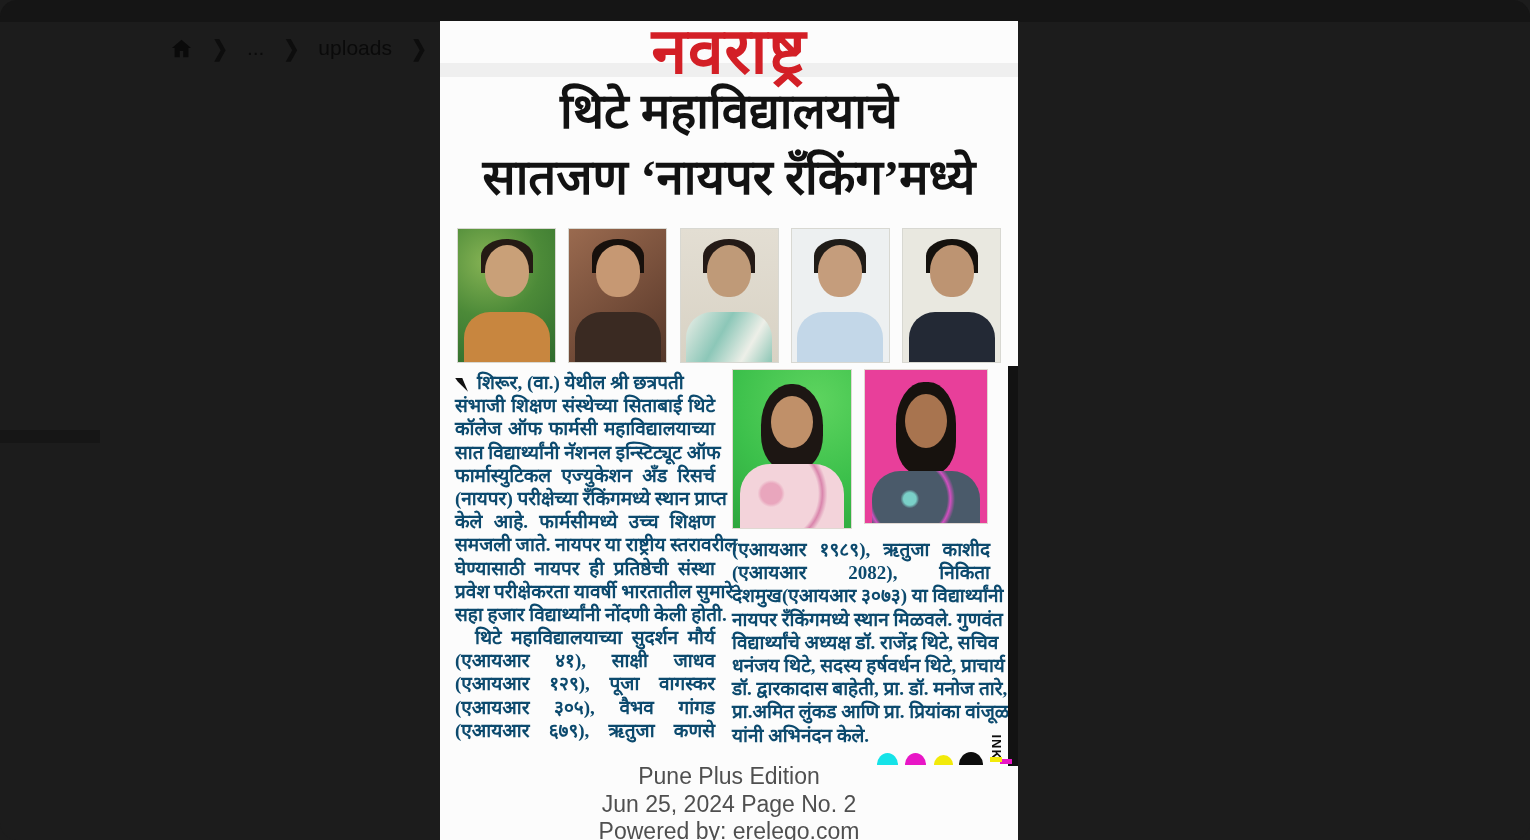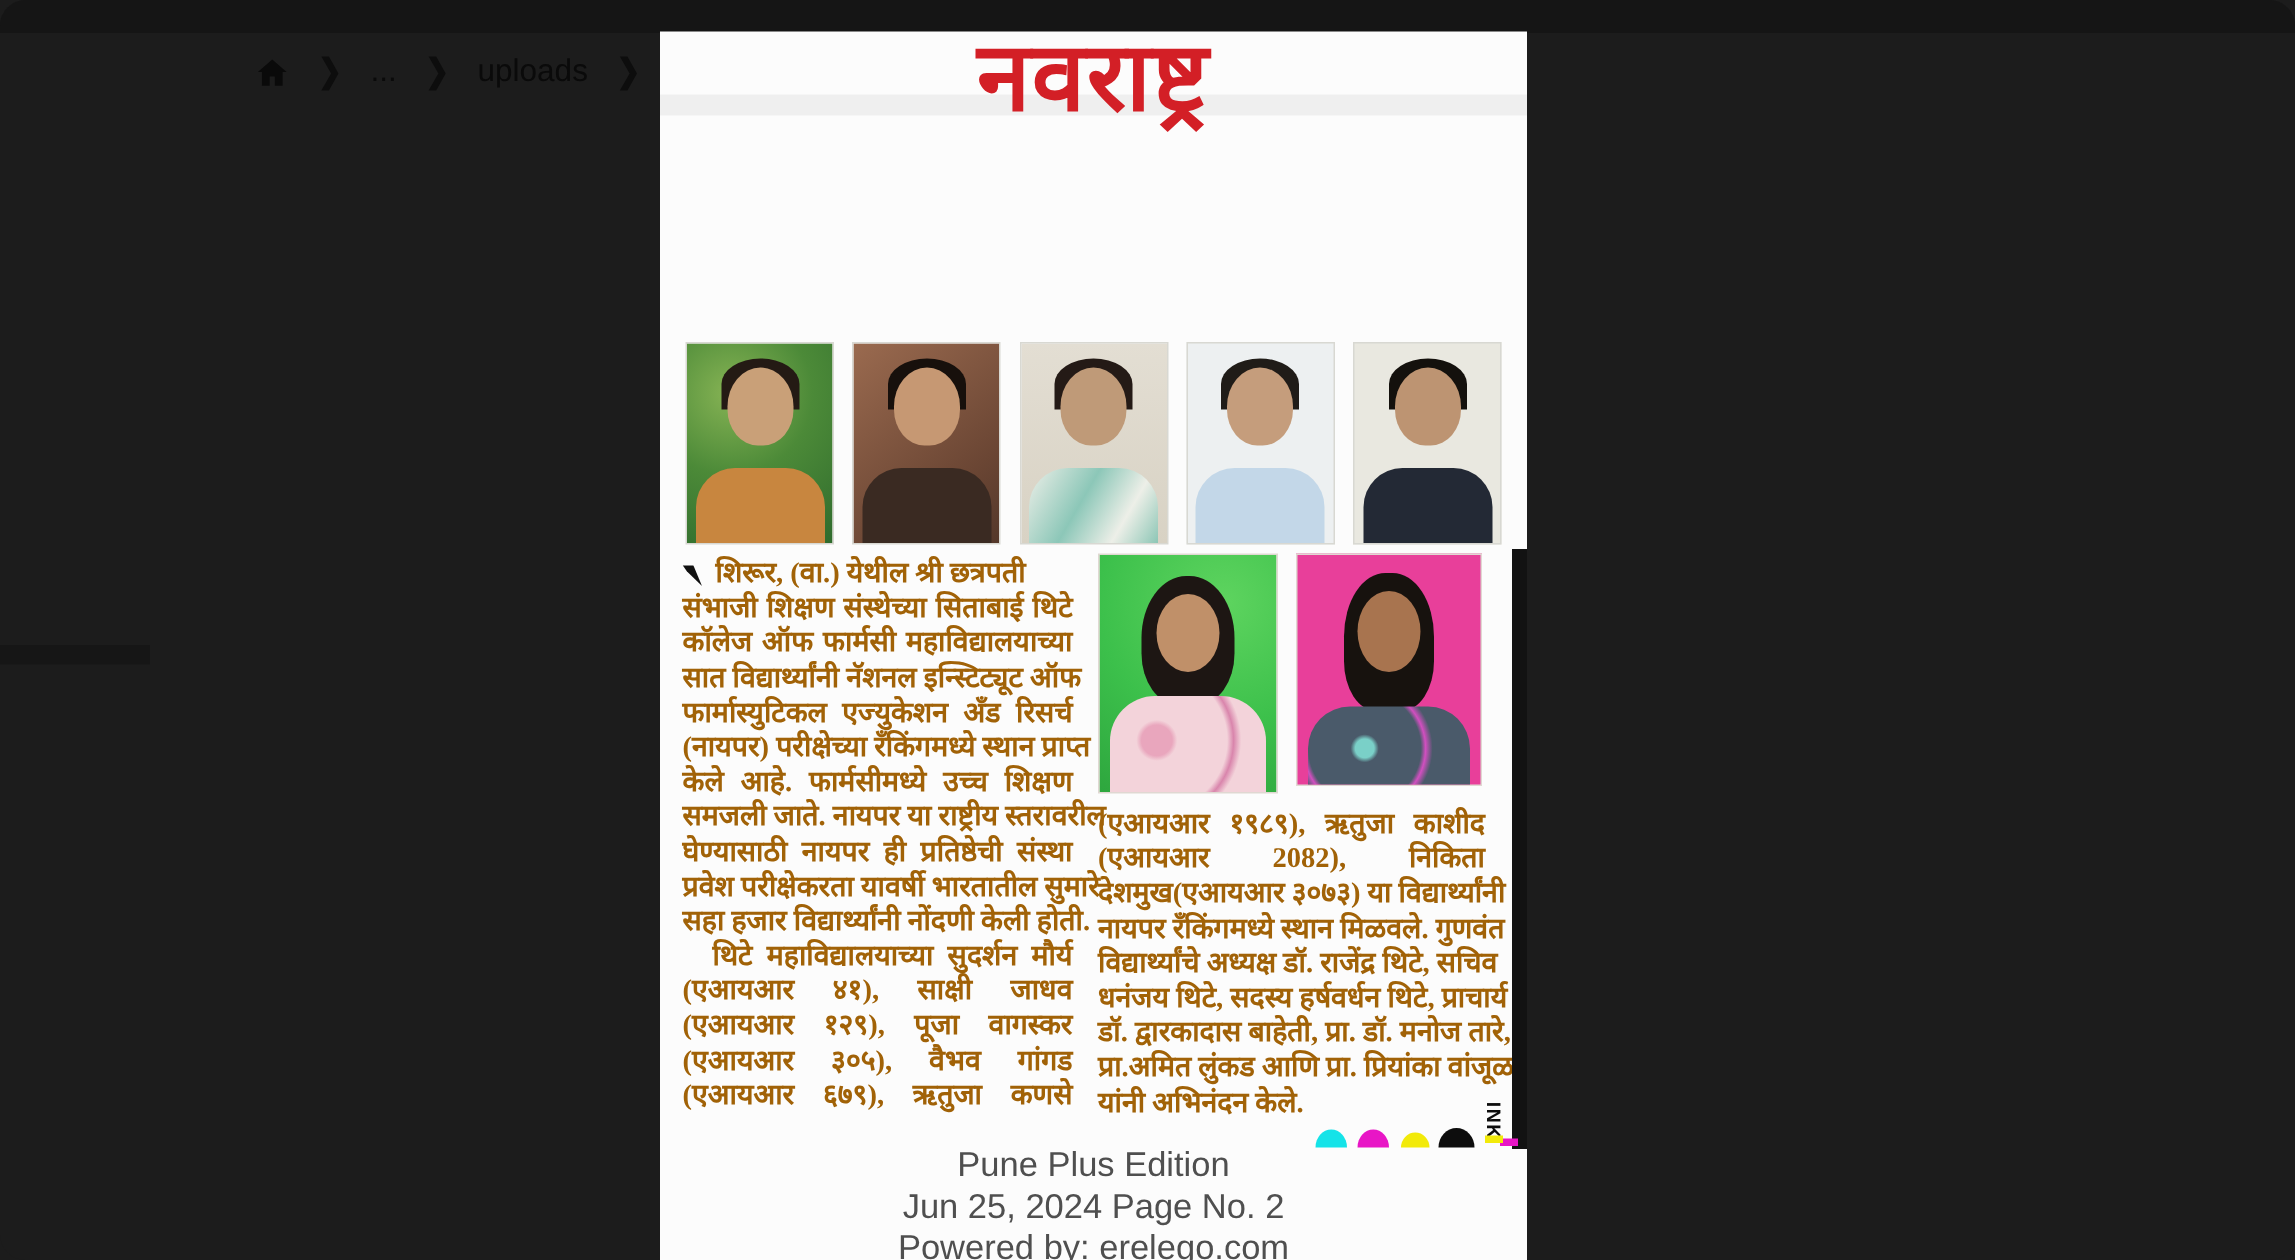--- a/index.html
+++ b/index.html
@@ -43,21 +43,21 @@
   .p3 .hair{background:#241a16;} .p3 .head{background:#bf9a78;}
   .p3 .torso{background:linear-gradient(120deg,#edefe8 0%,#8cc7b8 40%,#edefe8 70%,#7ec0ae 100%);}
   .p4{background:#edf0f1;}
   .p4 .hair{background:#201c18;} .p4 .head{background:#c59d7c;} .p4 .torso{background:#c3d7e8;}
   .p5{background:#e9e8e0;}
   .p5 .hair{background:#14110d;} .p5 .head{background:#bd9472;} .p5 .torso{background:#232935;}
 
   
   .lead-marker{display:inline-block;width:13px;height:14px;background:#111;
                clip-path:polygon(0 0,55% 0,100% 100%,22% 30%);margin-right:9px;vertical-align:middle;}
-  .col{position:absolute;color:#a16207;font-weight:600;font-size:19px;}
+  .col{position:absolute;color:#0c4a6e;font-weight:600;font-size:19px;}
   .col-left{left:15px;top:350px;width:260px;}
   .col-right{left:292px;top:517px;width:258px;}
   .bline{height:23.2px;line-height:23.2px;text-align:justify;text-align-last:justify;white-space:nowrap;
          overflow:visible;}
   .bline.indent{padding-left:20px;}
   .bline.nolast{text-align-last:left;}
 
   .mid-photos{position:absolute;left:292px;top:348px;display:flex;gap:12px;}
   .photo-mid{position:relative;overflow:hidden;border:1px solid #e0d8d2;}
   .pm1{width:118px;height:158px;
@@ -108,20 +108,24 @@
     <span class="chev">❯</span>
     <span class="crumb">uploads</span>
     <span class="chev">❯</span>
     <span class="crumb">ga</span>
   </nav>
 
   <div class="viewer-image">
     <div class="masthead-band"></div>
     <div class="masthead">नवराष्ट्र</div>
 
+    <div class="headline">
+      <div>थिटे महाविद्यालयाचे</div>
+      <div>सातजण ‘नायपर रँकिंग’मध्ये</div>
+    </div>
 
     <div class="photo-row">
       <div class="photo p1">
           <div class="hair"></div>
           <div class="head"></div>
           <div class="torso"></div>
         </div>
       <div class="photo p2">
           <div class="hair"></div>
           <div class="head"></div>

